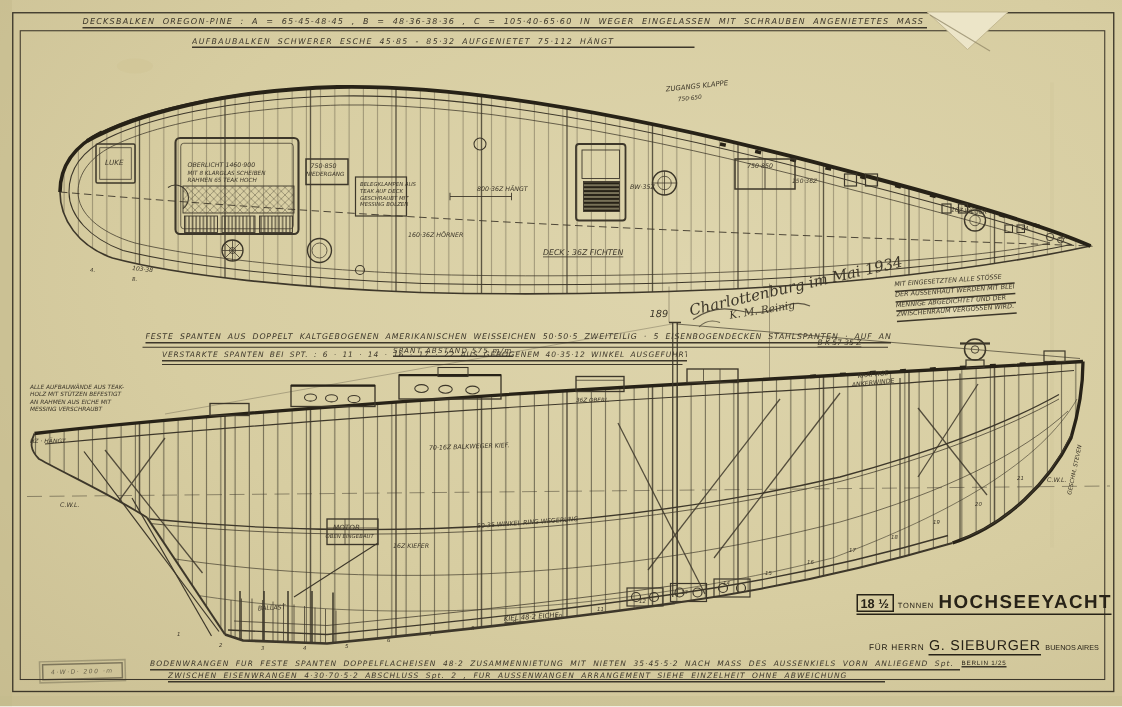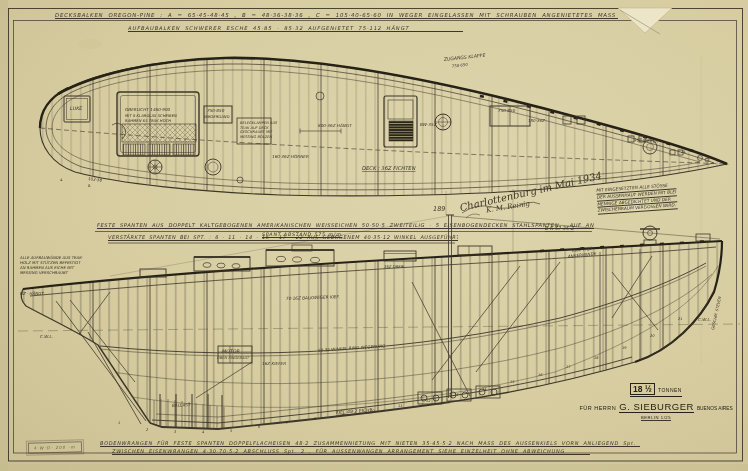--- a/index.html
+++ b/index.html
@@ -37,21 +37,21 @@
     color:var(--ink);white-space:nowrap;
   }
   #sig-name{
     position:absolute;left:486px;top:203px;transform:rotate(-9deg);
     font-family:"DejaVu Serif", serif;font-style:italic;font-size:7px;
     color:var(--ink);white-space:nowrap;
   }
   #title-block{position:absolute;left:570px;top:379px;width:172px;text-align:center;
     font-family:"Liberation Sans", sans-serif;color:var(--ink-heavy);}
   #tb-row1{display:flex;align-items:baseline;justify-content:flex-start;gap:3px;
-    border-bottom:1.4px solid var(--ink-heavy);padding-bottom:1px;width:max-content;margin:4px auto;}
+    border-bottom:1.4px solid var(--ink-heavy);padding-bottom:1px;width:max-content;margin:15px auto;}
   .tonnage{border:1px solid var(--ink-heavy);font-size:8.5px;font-weight:bold;padding:0 2px;}
   .tonnen{font-size:5px;letter-spacing:.5px;}
   .tb-title{font-size:12.5px;font-weight:bold;letter-spacing:1px;}
   #tb-row2{margin-top:3px;display:flex;align-items:baseline;justify-content:center;gap:3px;width:max-content;margin-left:auto;margin-right:auto;}
   .tb-for{font-size:5.5px;letter-spacing:.5px;}
   .tb-owner{font-size:9.5px;font-weight:normal;border-bottom:1px solid var(--ink-heavy);letter-spacing:.5px;}
   .tb-city{font-size:4.8px;}
   #tb-row3{margin-top:2px;font-size:4.2px;width:max-content;margin-left:auto;margin-right:auto;
     border-bottom:.5px solid var(--ink);letter-spacing:.5px;}
   #stamp{
@@ -409,20 +409,21 @@
     <span>ZWISCHENRAUM VERGOSSEN WIRD.</span>
   </div>
 
   <div id="signature">Charlottenburg im Mai 1934</div>
   <div id="sig-name">K. M. Reinig</div>
 
   <div id="title-block">
     <div id="tb-row1">
       <span class="tonnage">18 ½</span>
       <span class="tonnen">TONNEN</span>
+      <span class="tb-title">HOCHSEEYACHT</span>
     </div>
     <div id="tb-row2">
       <span class="tb-for">FÜR HERRN</span>
       <span class="tb-owner">G. SIEBURGER</span>
       <span class="tb-city">BUENOS AIRES</span>
     </div>
     <div id="tb-row3">BERLIN 1/25</div>
   </div>
 
   <div id="stamp">4·W·D· 200 ·m</div>

